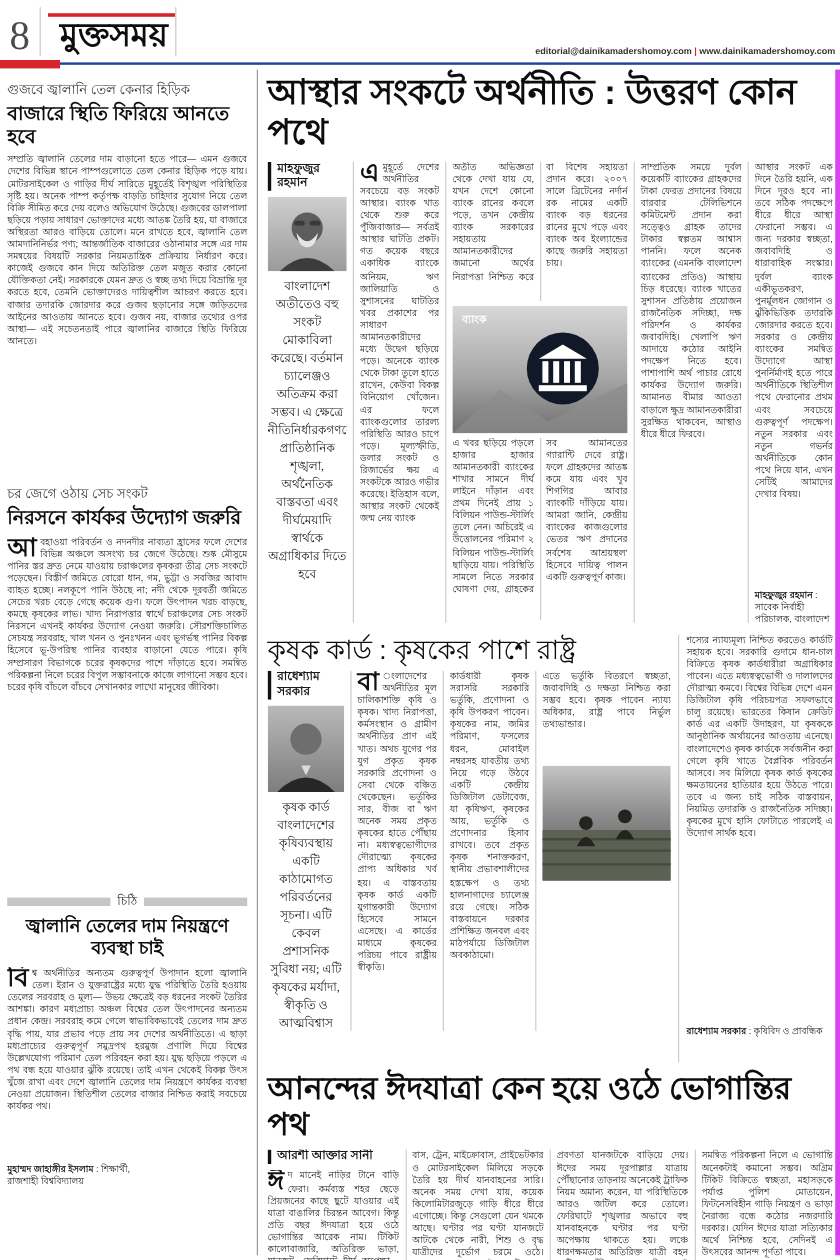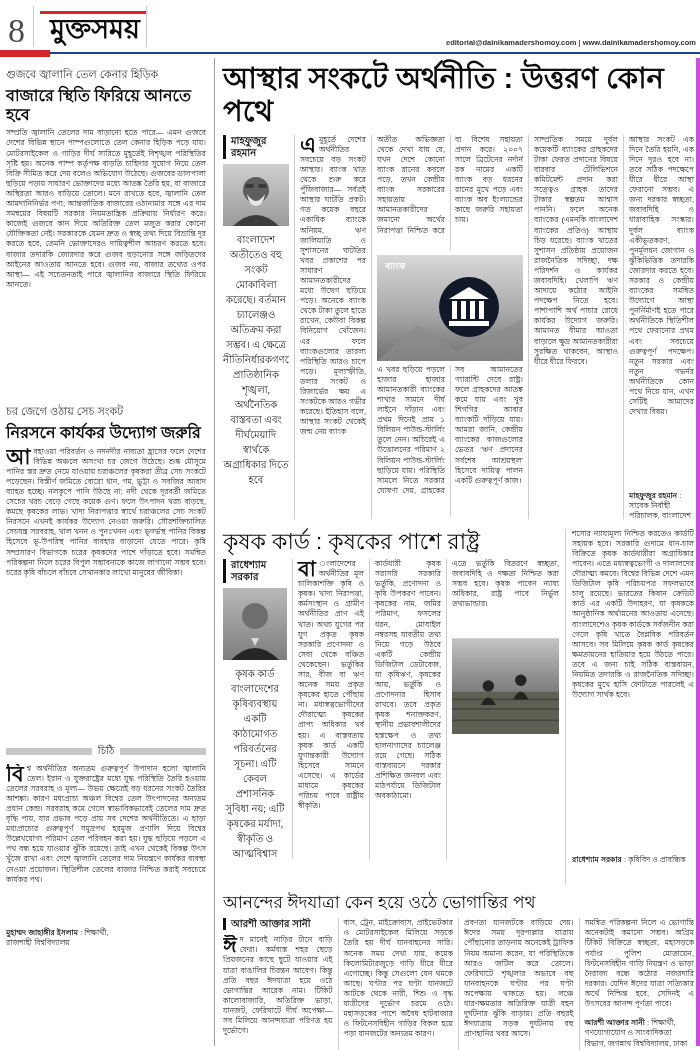--- a/index.html
+++ b/index.html
@@ -36,21 +36,21 @@
   .letters-hdr .bar{flex:1;height:7px;background:#c6c6c6;}
   .letters-hdr .w{font-size:10px;color:#222;}
   .letter-title{font-size:15px;font-weight:bold;text-align:center;line-height:1.25;margin:2px 6px 5px 6px;color:#0d0d0d;}
   .letter-body{height:160px;}
   .dropcap{float:left;font-size:21px;font-weight:bold;line-height:.9;padding:1px 3px 0 0;color:#111;}
   .sig{font-size:7.6px;text-align:left;margin-top:4px;line-height:1.35;color:#222;}
   .sig b{font-weight:bold;}
   
   .a-title1{font-size:29px;font-weight:bold;line-height:1.15;margin:4px 0 6px 0;color:#0d0d0d;}
   .a-title2{font-size:22px;font-weight:normal;line-height:1.15;margin:0 0 5px 0;color:#0d0d0d;}
-  .a-title3{font-size:17px;font-weight:normal;line-height:1.15;margin:2px 0 6px 0;color:#0d0d0d;}
+  .a-title3{font-size:26px;font-weight:bold;line-height:1.15;margin:2px 0 6px 0;color:#0d0d0d;}
   .byline{font-size:10px;font-weight:bold;border-left:3px solid #111;padding-left:5px;margin-bottom:5px;line-height:1.2;}
   .cols{display:flex;}
   .col{overflow:hidden;}
   .col + .col{border-left:1px solid #ccc;padding-left:5px;margin-left:5px;}
   .pullquote{font-family:"Liberation Serif",serif;font-size:10px;line-height:1.5;text-align:center;color:#1c1c1c;margin-top:6px;}
   .two-col{column-count:2;column-gap:10px;column-rule:1px solid #ccc;}
   .photo{width:100%;display:block;}
   .a1-row{height:384px;}
   .a1-colA{width:66px;} .a1-colB{width:66px;} .a1-colC{width:146px;} .a1-colD{width:84px;} .a1-colE{flex:1;}
   .a2-wrap{display:flex;margin-top:10px;}
@@ -94,20 +94,21 @@
       <div class="ed-title">নিরসনে কার্যকর উদ্যোগ জরুরি</div>
       <div class="smallbody ed-b2">
         <span class="dropcap">আ</span><span>বহাওয়া পরিবর্তন ও নদনদীর নাব্যতা হ্রাসের ফলে দেশের বিভিন্ন অঞ্চলে অসংখ্য চর জেগে উঠেছে। শুষ্ক মৌসুমে পানির স্তর দ্রুত নেমে যাওয়ায় চরাঞ্চলের কৃষকরা তীব্র সেচ সংকটে পড়েছেন। বিস্তীর্ণ জমিতে বোরো ধান, গম, ভুট্টা ও সবজির আবাদ ব্যাহত হচ্ছে। নলকূপে পানি উঠছে না; নদী থেকে দূরবর্তী জমিতে সেচের খরচ বেড়ে গেছে কয়েক গুণ। ফলে উৎপাদন খরচ বাড়ছে, কমছে কৃষকের লাভ। খাদ্য নিরাপত্তার স্বার্থে চরাঞ্চলের সেচ সংকট নিরসনে এখনই কার্যকর উদ্যোগ নেওয়া জরুরি। সৌরশক্তিচালিত সেচযন্ত্র সরবরাহ, খাল খনন ও পুনঃখনন এবং ভূগর্ভস্থ পানির বিকল্প হিসেবে ভূ-উপরিস্থ পানির ব্যবহার বাড়ানো যেতে পারে। কৃষি সম্প্রসারণ বিভাগকে চরের কৃষকদের পাশে দাঁড়াতে হবে। সমন্বিত পরিকল্পনা নিলে চরের বিপুল সম্ভাবনাকে কাজে লাগানো সম্ভব হবে। চরের কৃষি বাঁচলে বাঁচবে সেখানকার লাখো মানুষের জীবিকা।</span>
       </div>
 
       <div class="letters-hdr">
         <div class="bar"></div>
         <div class="w">চিঠি</div>
         <div class="bar"></div>
       </div>
+      <div class="letter-title">জ্বালানি তেলের দাম নিয়ন্ত্রণে ব্যবস্থা চাই</div>
       <div class="smallbody letter-body">
         <span class="dropcap">বি</span><span>শ্ব অর্থনীতির অন্যতম গুরুত্বপূর্ণ উপাদান হলো জ্বালানি তেল। ইরান ও যুক্তরাষ্ট্রের মধ্যে যুদ্ধ পরিস্থিতি তৈরি হওয়ায় তেলের সরবরাহ ও মূল্য— উভয় ক্ষেত্রেই বড় ধরনের সংকট তৈরির আশঙ্কা। কারণ মধ্যপ্রাচ্য অঞ্চল বিশ্বের তেল উৎপাদনের অন্যতম প্রধান কেন্দ্র। সরবরাহ কমে গেলে স্বাভাবিকভাবেই তেলের দাম দ্রুত বৃদ্ধি পায়, যার প্রভাব পড়ে প্রায় সব দেশের অর্থনীতিতে। এ ছাড়া মধ্যপ্রাচ্যের গুরুত্বপূর্ণ সমুদ্রপথ হরমুজ প্রণালি দিয়ে বিশ্বের উল্লেখযোগ্য পরিমাণ তেল পরিবহন করা হয়। যুদ্ধ ছড়িয়ে পড়লে এ পথ বন্ধ হয়ে যাওয়ার ঝুঁকি রয়েছে। তাই এখন থেকেই বিকল্প উৎস খুঁজে রাখা এবং দেশে জ্বালানি তেলের দাম নিয়ন্ত্রণে কার্যকর ব্যবস্থা নেওয়া প্রয়োজন। স্থিতিশীল তেলের বাজার নিশ্চিত করাই সবচেয়ে কার্যকর পথ।</span>
       </div>
       <div class="sig">
         <b>মুহাম্মদ জাহাঙ্গীর ইসলাম</b><span> : শিক্ষার্থী,</span><br>
         <span>রাজশাহী বিশ্ববিদ্যালয়</span>
       </div>
     </div>
 
     <div class="main">

